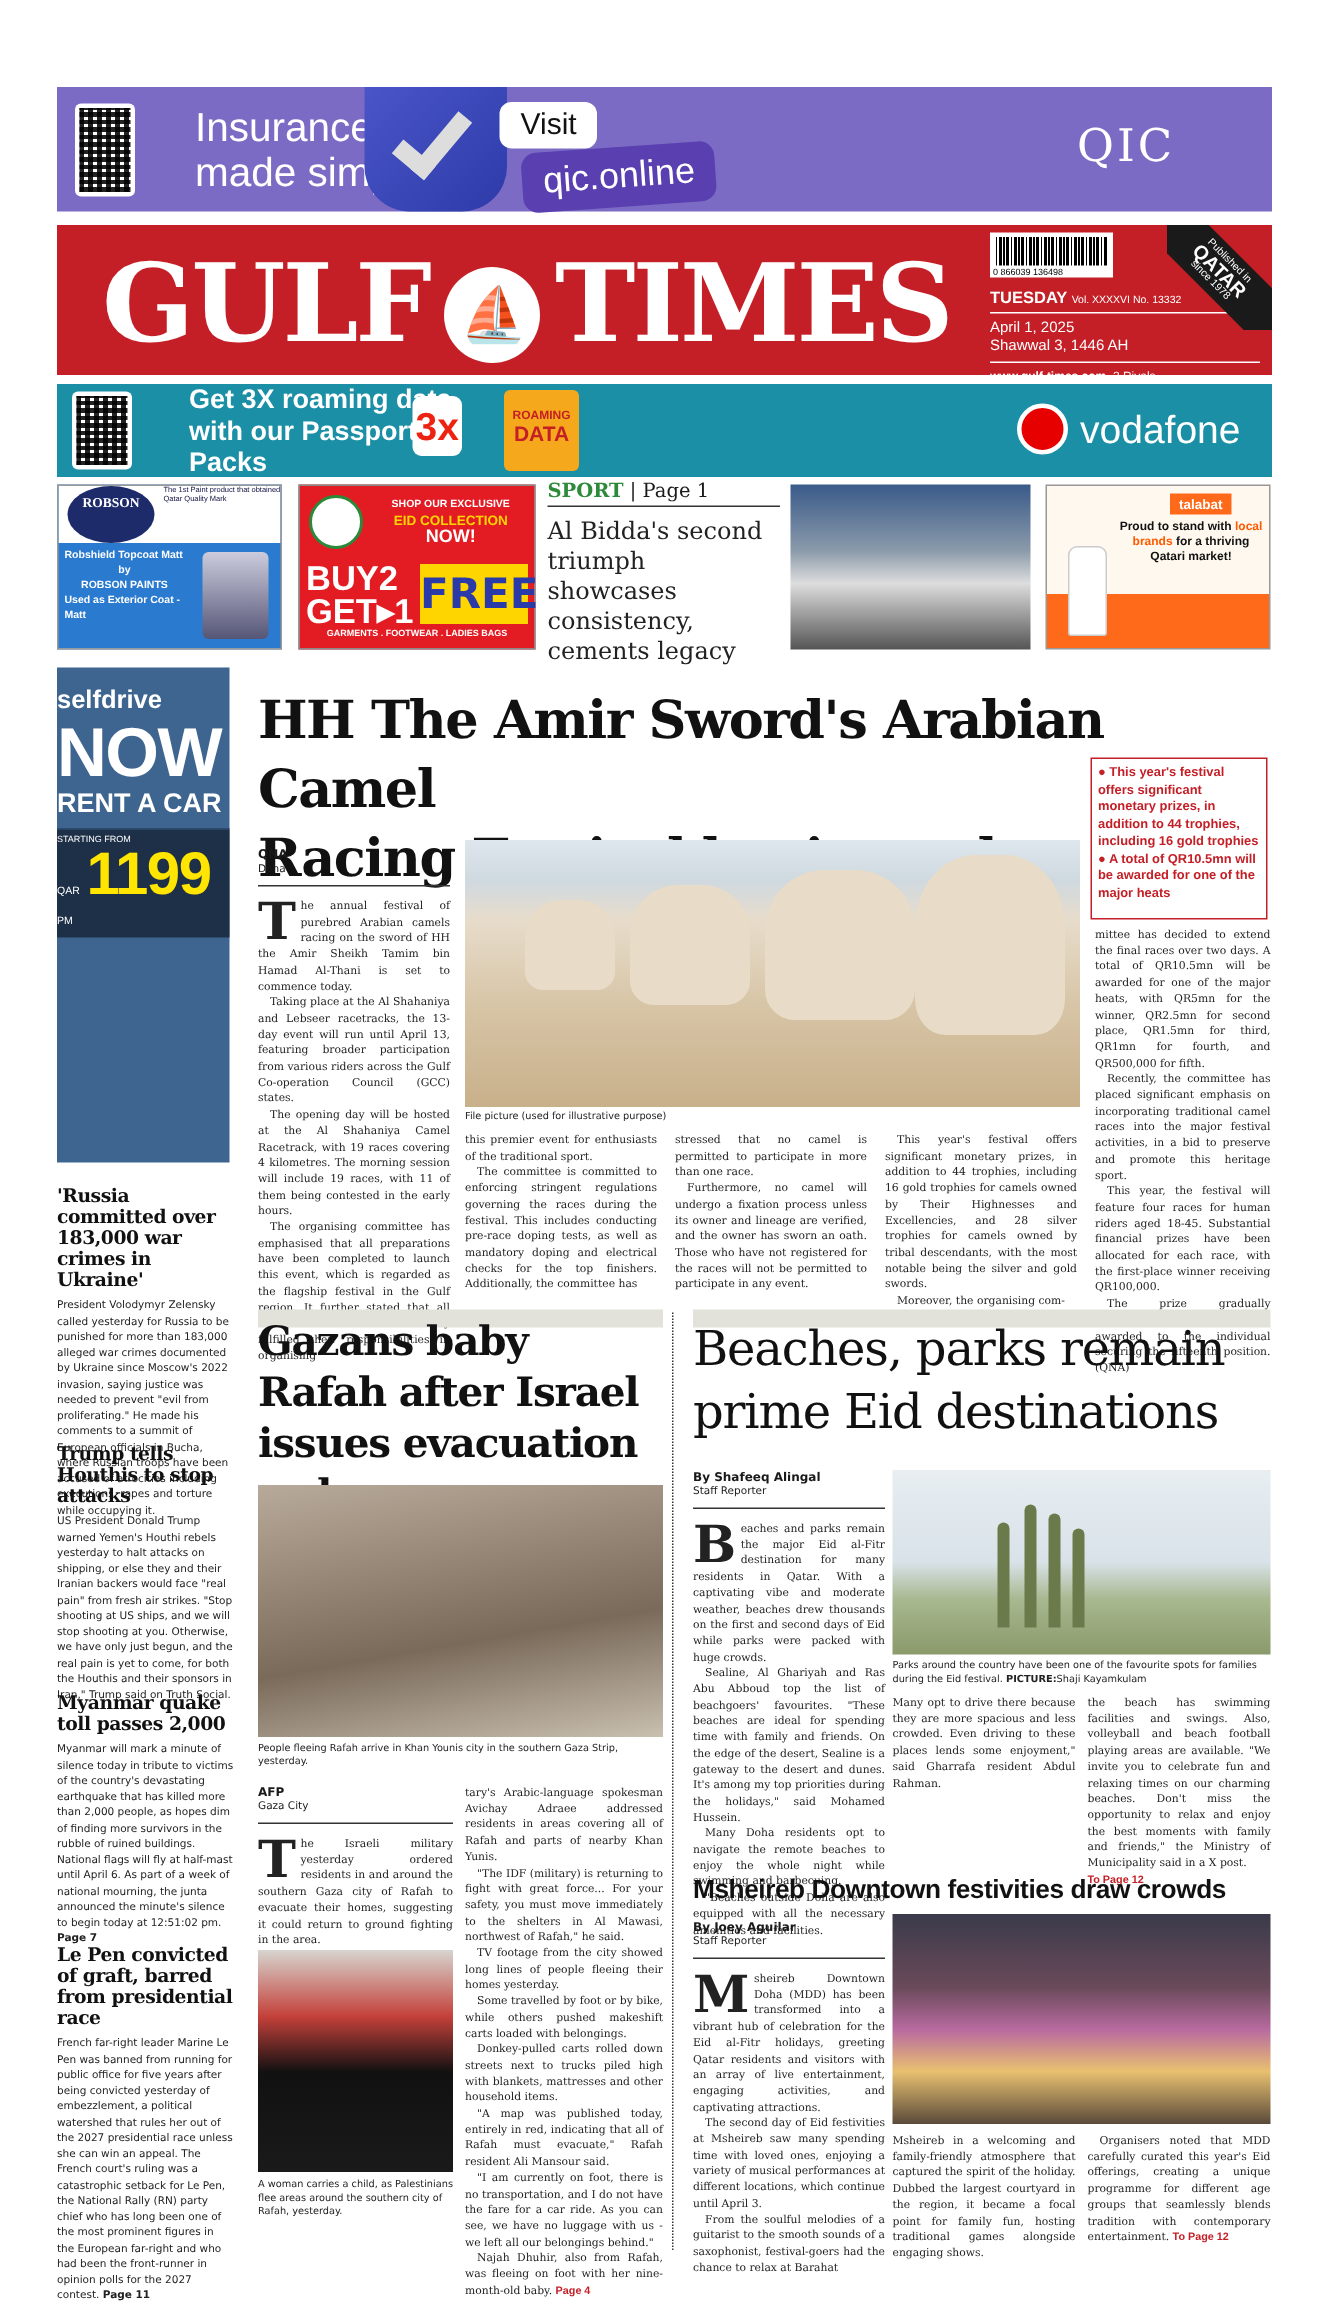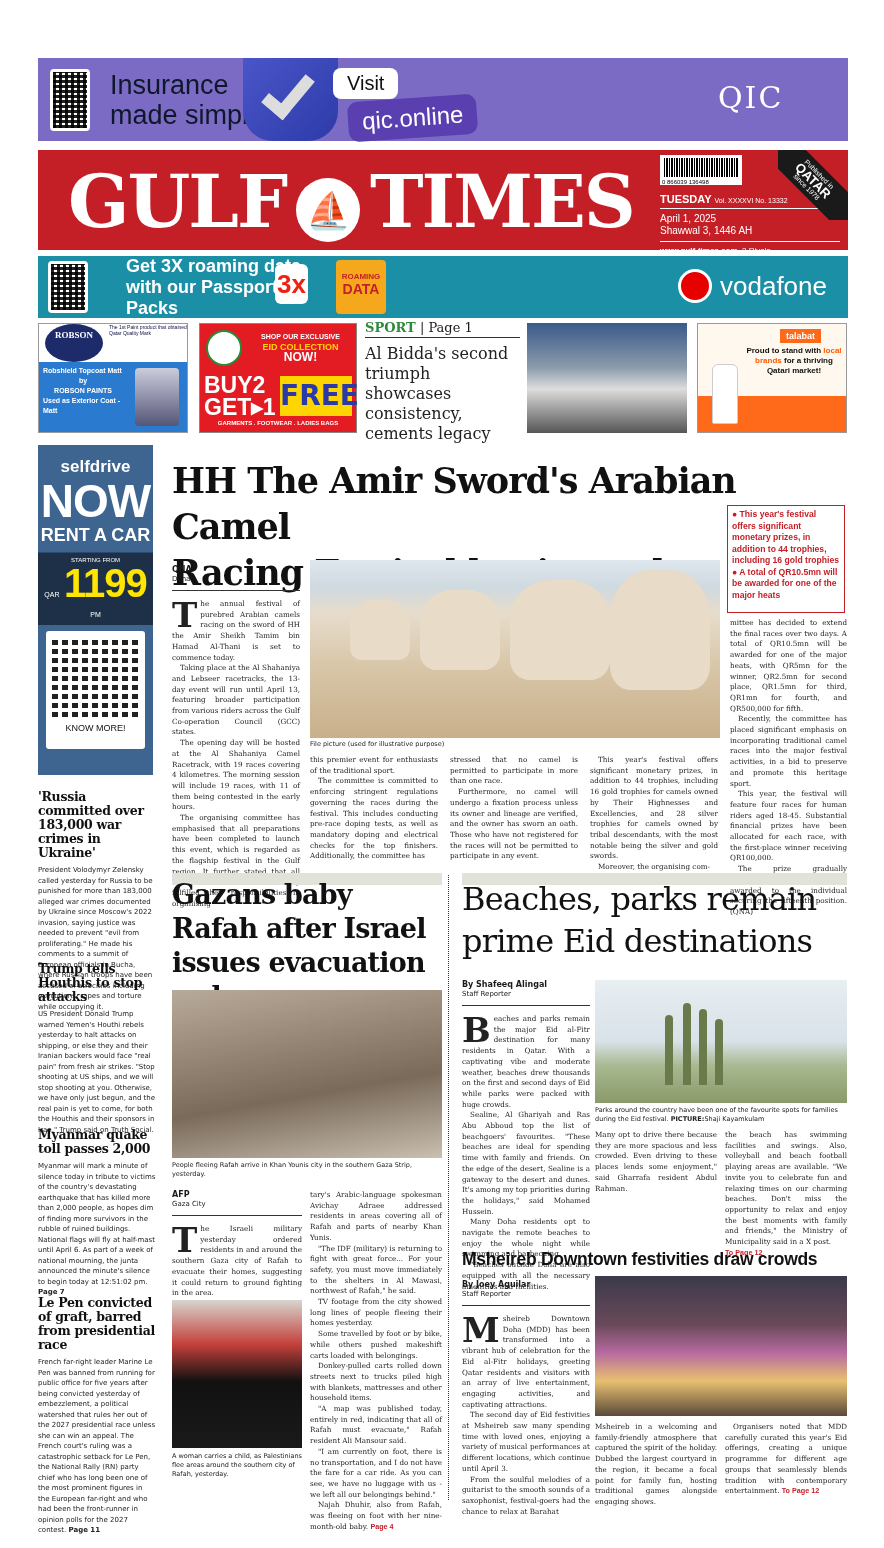--- a/index.html
+++ b/index.html
@@ -3,21 +3,21 @@
 <meta charset="utf-8">
 <style>
 *{box-sizing:border-box;margin:0;padding:0}
 body{width:884px;height:1548px;background:#fff;font-family:"DejaVu Serif",serif;color:#1a1a1a;position:relative;overflow:hidden}
 .abs{position:absolute}
 .ad-qic{left:38px;top:58px;width:810px;height:83px;background:#7b6bc4;display:flex;align-items:center}
 .qr{background:#fff;border-radius:4px;padding:3px}
 .qr .grid{width:100%;height:100%;background:
 repeating-linear-gradient(90deg,#222 0 3px,#fff 3px 6px),
 repeating-linear-gradient(0deg,#222 0 3px,#fff 3px 5px);background-blend-mode:multiply}
-.qic-text{color:#0f172a;font-family:"Liberation Sans",sans-serif;font-size:27px;line-height:30px;margin-left:20px;width:190px}
+.qic-text{color:#ffffff;font-family:"Liberation Sans",sans-serif;font-size:27px;line-height:30px;margin-left:40px;width:190px}
 .qic-shield{position:absolute;left:205px;top:0;width:95px;height:83px;background:linear-gradient(135deg,#4a56c8,#2d3aa8);border-radius:0 0 30px 30px}
 .qic-check{position:absolute;left:225px;top:20px;width:50px;height:28px;border-left:12px solid #ddd;border-bottom:12px solid #ddd;transform:rotate(-50deg)}
 .qic-visit{position:absolute;left:295px;top:10px;background:#fff;color:#111;font-family:"Liberation Sans",sans-serif;font-size:20px;padding:4px 14px;border-radius:8px}
 .qic-url{position:absolute;left:310px;top:40px;background:#5a3fb0;color:#fff;font-family:"Liberation Sans",sans-serif;font-size:24px;padding:6px 14px;border-radius:10px;transform:rotate(-4deg)}
 .qic-logo{position:absolute;left:680px;top:22px;color:#fff;font-family:"DejaVu Serif",serif;font-size:30px;letter-spacing:2px}
 .masthead{left:38px;top:150px;width:810px;height:100px;background:#c41f26}
 .mast-title{position:absolute;left:30px;top:12px;color:#fff;font-family:"DejaVu Serif",serif;font-weight:bold;font-size:72px;letter-spacing:-2px;line-height:80px;display:flex;align-items:flex-end}
 .boat{width:64px;height:64px;border-radius:50%;background:#fff;margin:0 10px;display:flex;align-items:center;justify-content:center;color:#c41f26;font-size:36px}
 .mast-info{position:absolute;left:622px;top:5px;width:180px;color:#fff;font-family:"Liberation Sans",sans-serif}
 .barcode{width:82px;height:30px;background:#fff;padding:3px 4px 8px;position:relative}
@@ -57,21 +57,21 @@
 .sport-tag b{color:#2d8a3a;font-weight:bold}
 .sport-head{font-size:16px;font-weight:normal;line-height:20px;margin-top:6px;color:#222}
 .photo{background:linear-gradient(160deg,#7c8a9a,#c9b89a 50%,#5a6b7c)}
 .ph-champ{left:527px;top:323px;width:160px;height:110px;background:linear-gradient(180deg,#3a5a8a 0%,#8a9aaa 40%,#ddd 60%,#555 100%)}
 .ad-talabat{left:697px;top:323px;width:150px;height:110px;border:1px solid #999;background:#fff8ee;overflow:hidden}
 .tal-logo{position:absolute;left:82px;top:5px;background:#ff6a1a;color:#fff;font-family:"Liberation Sans",sans-serif;font-weight:bold;font-size:9px;padding:2px 6px}
 .tal-text{position:absolute;left:46px;top:22px;width:100px;text-align:center;font-family:"Liberation Sans",sans-serif;font-weight:bold;font-size:8px;line-height:10px;color:#111}
 .tal-text .o{color:#ff5a00}
 .tal-bottom{position:absolute;left:0;right:0;bottom:0;height:36px;background:#ff6a1a}
 .tal-milk{position:absolute;left:14px;top:40px;width:26px;height:60px;background:#fff;border-radius:6px 6px 2px 2px;border:1px solid #ccc}
-.ad-selfdrive{left:38px;top:445px;width:115px;height:330px;background:#3e6590;color:#fff;font-family:"Liberation Sans",sans-serif;text-align:center}
+.ad-selfdrive{left:38px;top:445px;width:115px;height:330px;background:#3e6590;color:#fff;font-family:"Liberation Sans",sans-serif;text-align:left}
 .sd-logo{font-size:17px;font-weight:bold;padding-top:12px}
 .sd-now{font-size:46px;font-weight:bold;line-height:48px;letter-spacing:-1px}
 .sd-rent{font-size:18px;font-weight:bold;border-bottom:1px solid #2b4a6e;padding-bottom:6px}
 .sd-price{background:#1e3048;padding:4px 0}
 .sd-price .st{font-size:6px}
 .sd-price .big{color:#ffe500;font-size:40px;font-weight:bold;line-height:40px;letter-spacing:-1px}
 .sd-price .qar,.sd-price .pm{font-size:7px;color:#fff}
 .sd-qr{margin:6px 8px;background:#fff;height:118px;border-radius:3px;padding:6px;color:#111}
 .sd-qr .grid{height:80px;background:
 repeating-linear-gradient(90deg,#111 0 6px,#fff 6px 10px),
@@ -210,24 +210,20 @@
 <div class="abs ad-selfdrive">
   <div class="sd-logo">selfdrive</div>
   <div class="sd-now">NOW</div>
   <div class="sd-rent">RENT A CAR</div>
   <div class="sd-price">
     <div class="st">STARTING FROM</div>
     <span class="qar">QAR</span>
     <span class="big">1199</span>
     <span class="pm">PM</span>
   </div>
-  <div class="sd-qr">
-      <div class="grid"></div>
-      <div class="km">KNOW MORE!</div>
-    </div>
 </div>
 
 <div class="abs brief" style="top:790px">
   <h3>'Russia committed over 183,000 war crimes in Ukraine'</h3>
   <p>President Volodymyr Zelensky called yesterday for Russia to be punished for more than 183,000 alleged war crimes documented by Ukraine since Moscow's 2022 invasion, saying justice was needed to prevent "evil from proliferating." He made his comments to a summit of European officials in Bucha, where Russian troops have been accused of atrocities including executions, rapes and torture while occupying it.</p>
 </div>
 <div class="abs brief" style="top:962px">
   <h3>Trump tells Houthis to stop attacks</h3>
   <p>US President Donald Trump warned Yemen's Houthi rebels yesterday to halt attacks on shipping, or else they and their Iranian backers would face "real pain" from fresh air strikes. "Stop shooting at US ships, and we will stop shooting at you. Otherwise, we have only just begun, and the real pain is yet to come, for both the Houthis and their sponsors in Iran," Trump said on Truth Social.</p>
 </div>

